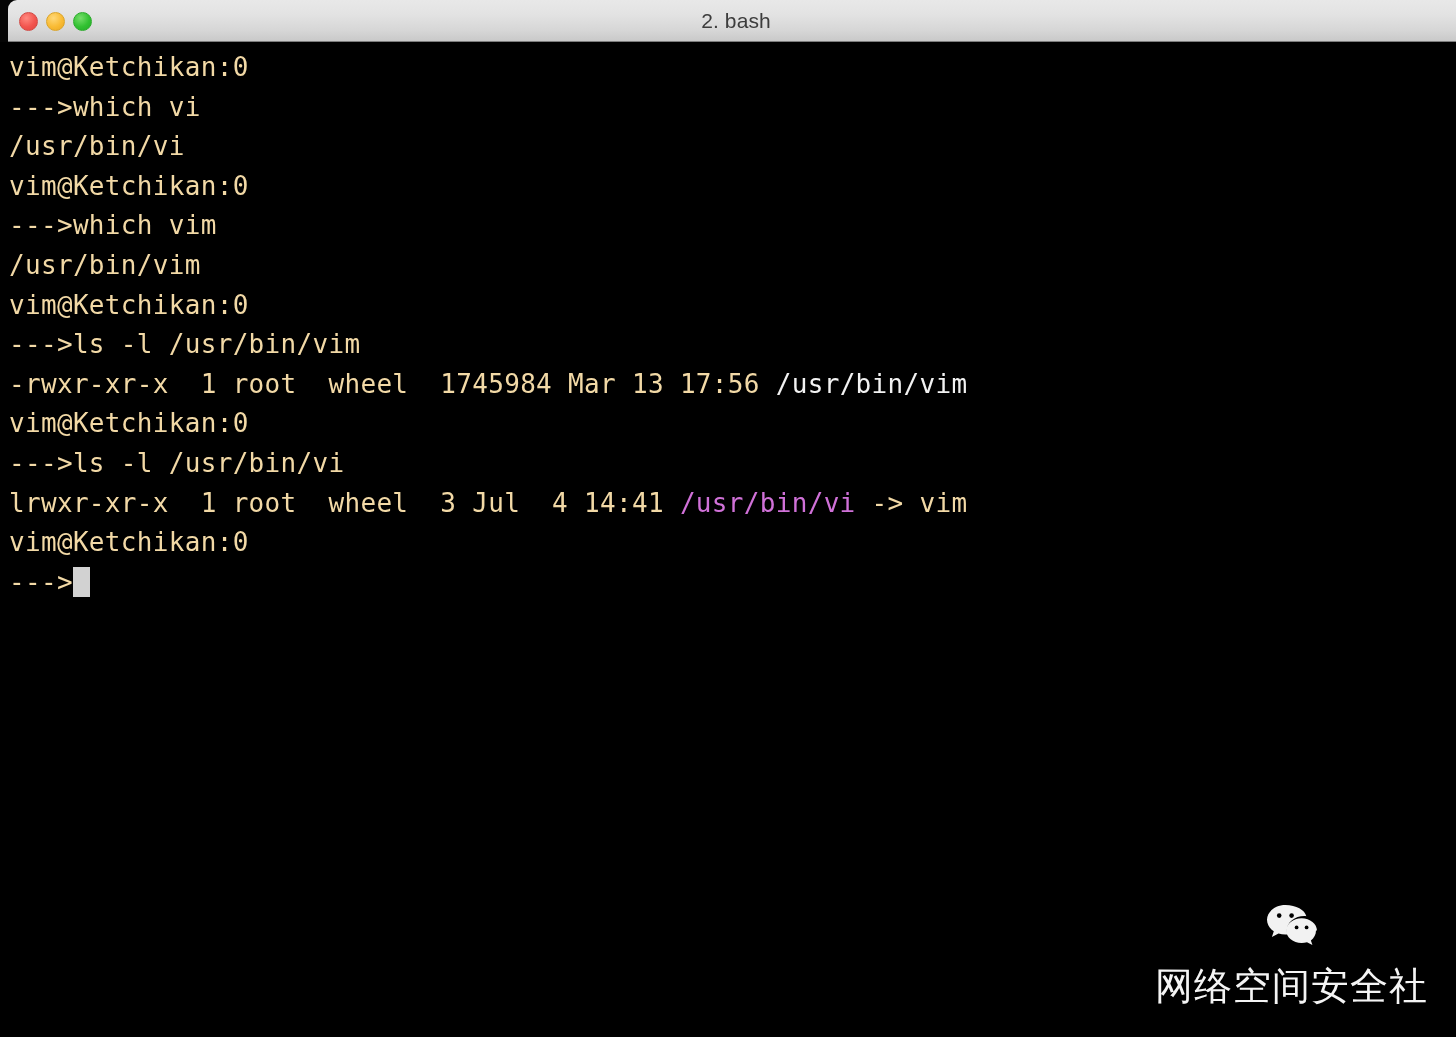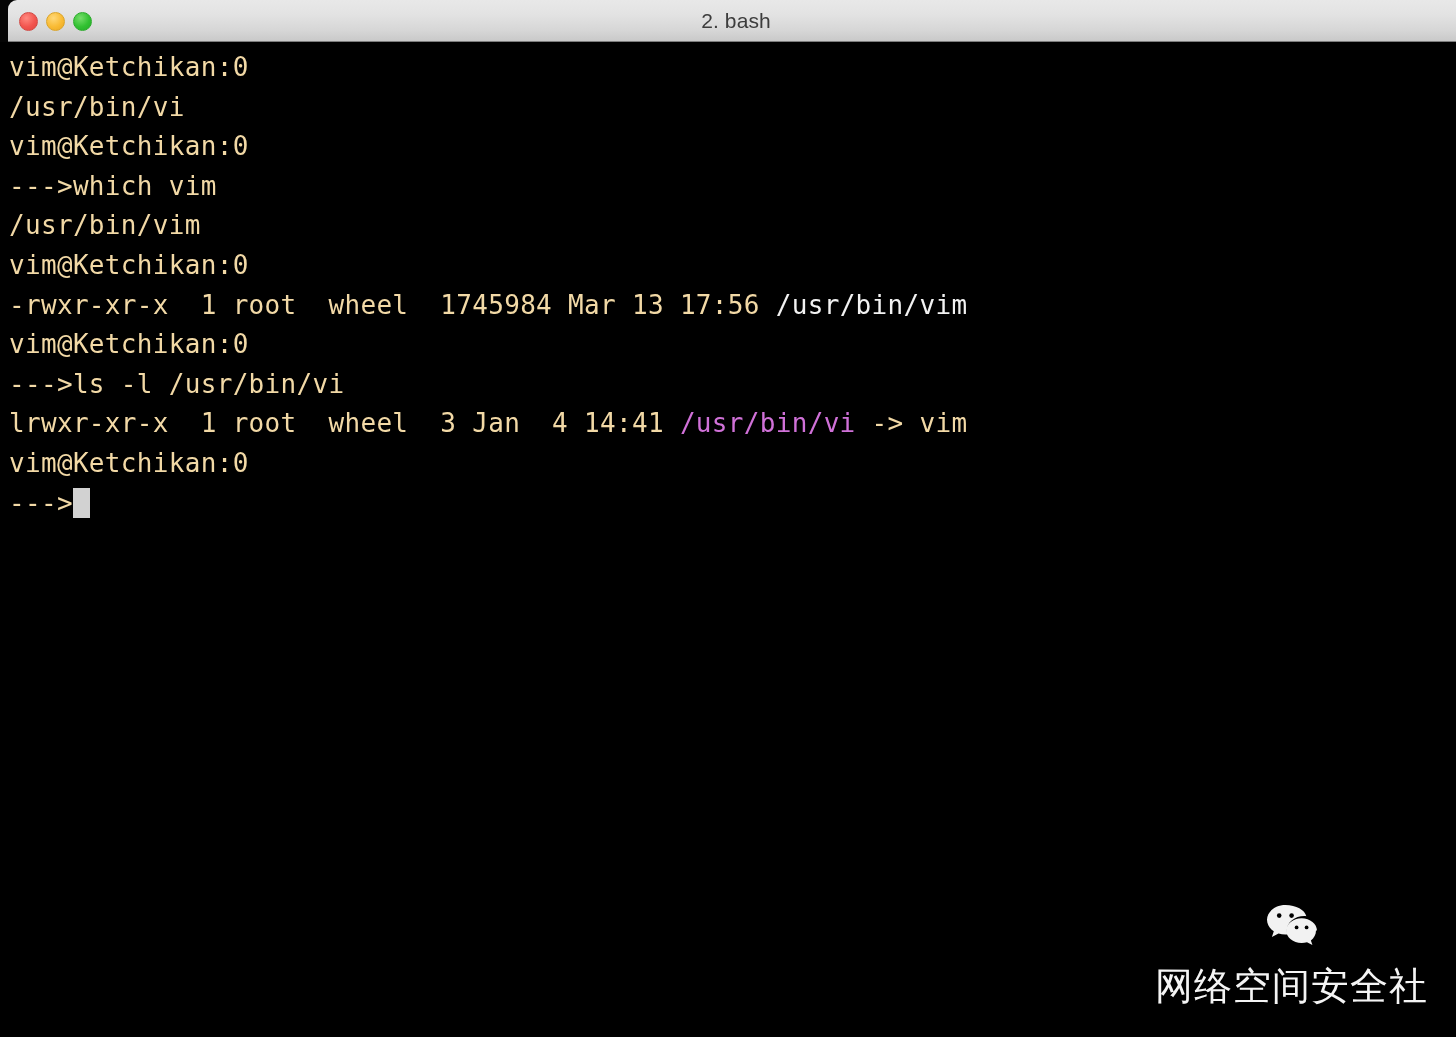--- a/index.html
+++ b/index.html
@@ -139,29 +139,31 @@
       <span class="light light-close"></span>
       <span class="light light-minimize"></span>
       <span class="light light-zoom"></span>
     </div>
     <div id="window-title">2. bash</div>
   </div>
 
   <div id="terminal">
     <div id="terminal-lines">
         <div class="line"><span class="seg c-prompt">vim@Ketchikan:0</span></div>
+        <div class="line"><span class="seg c-prompt">---&gt;which vi</span></div>
         <div class="line"><span class="seg c-default">/usr/bin/vi</span></div>
         <div class="line"><span class="seg c-prompt">vim@Ketchikan:0</span></div>
         <div class="line"><span class="seg c-prompt">---&gt;which vim</span></div>
         <div class="line"><span class="seg c-default">/usr/bin/vim</span></div>
         <div class="line"><span class="seg c-prompt">vim@Ketchikan:0</span></div>
+        <div class="line"><span class="seg c-prompt">---&gt;ls -l /usr/bin/vim</span></div>
         <div class="line"><span class="seg c-default">-rwxr-xr-x  1 root  wheel  1745984 Mar 13 17:56 </span><span class="seg c-white">/usr/bin/vim</span></div>
         <div class="line"><span class="seg c-prompt">vim@Ketchikan:0</span></div>
         <div class="line"><span class="seg c-prompt">---&gt;ls -l /usr/bin/vi</span></div>
-        <div class="line"><span class="seg c-default">lrwxr-xr-x  1 root  wheel  3 Jan  4 14:41 </span><span class="seg c-link">/usr/bin/vi</span><span class="seg c-default"> -&gt; vim</span></div>
+        <div class="line"><span class="seg c-default">lrwxr-xr-x  1 root  wheel  3 Jul  4 14:41 </span><span class="seg c-link">/usr/bin/vi</span><span class="seg c-default"> -&gt; vim</span></div>
         <div class="line"><span class="seg c-prompt">vim@Ketchikan:0</span></div>
         <div class="line"><span class="seg c-prompt">---&gt;</span><span class="cursor"></span></div>
       </div>
   </div>
 
   <div id="watermark">
     <span id="wechat-icon">
       <svg width="52" height="46" viewBox="0 0 52 46" xmlns="http://www.w3.org/2000/svg">
         <g fill="#f2f2f2">
           <path d="M19.5 2C9.3 2 1 8.6 1 16.8c0 4.6 2.6 8.7 6.8 11.5L5.9 34l6.6-3.4c2.2.6 4.5 1 6.9 1 .7 0 1.4 0 2.1-.1-.5-1.3-.7-2.7-.7-4.1 0-7.9 7.9-14.3 17.7-14.3.6 0 1.2 0 1.8.1C38.9 7 30.1 2 19.5 2z"></path>

